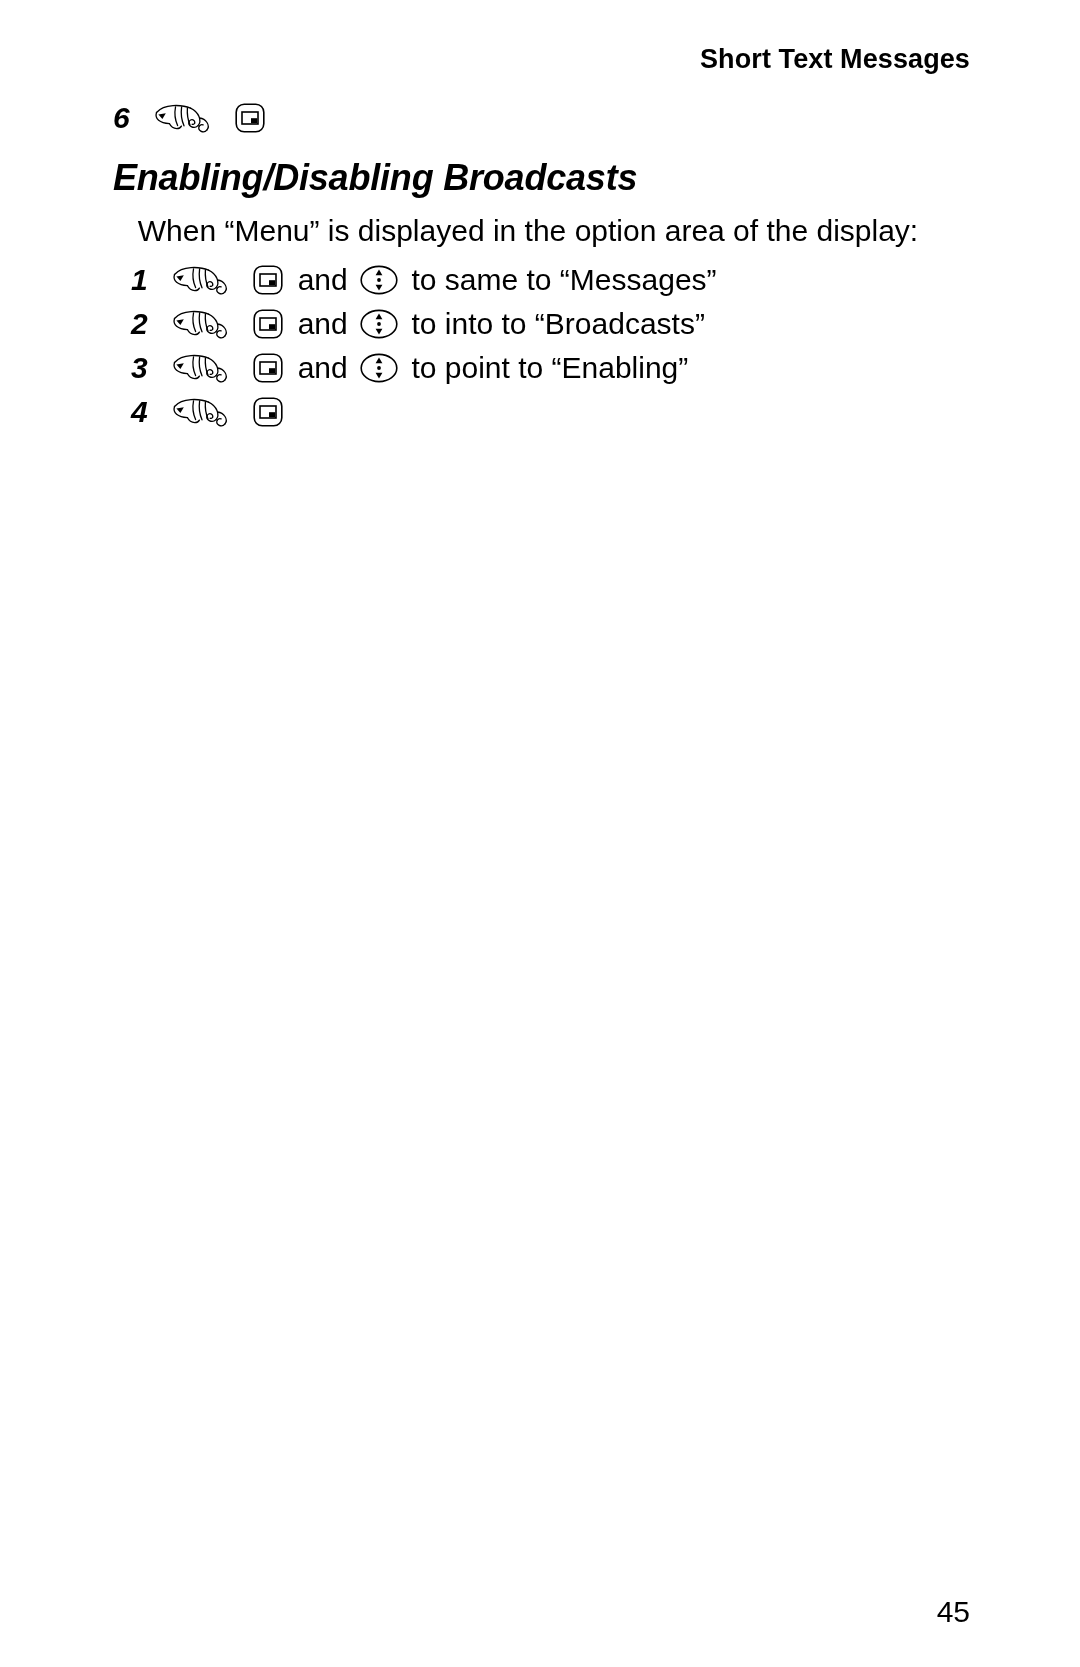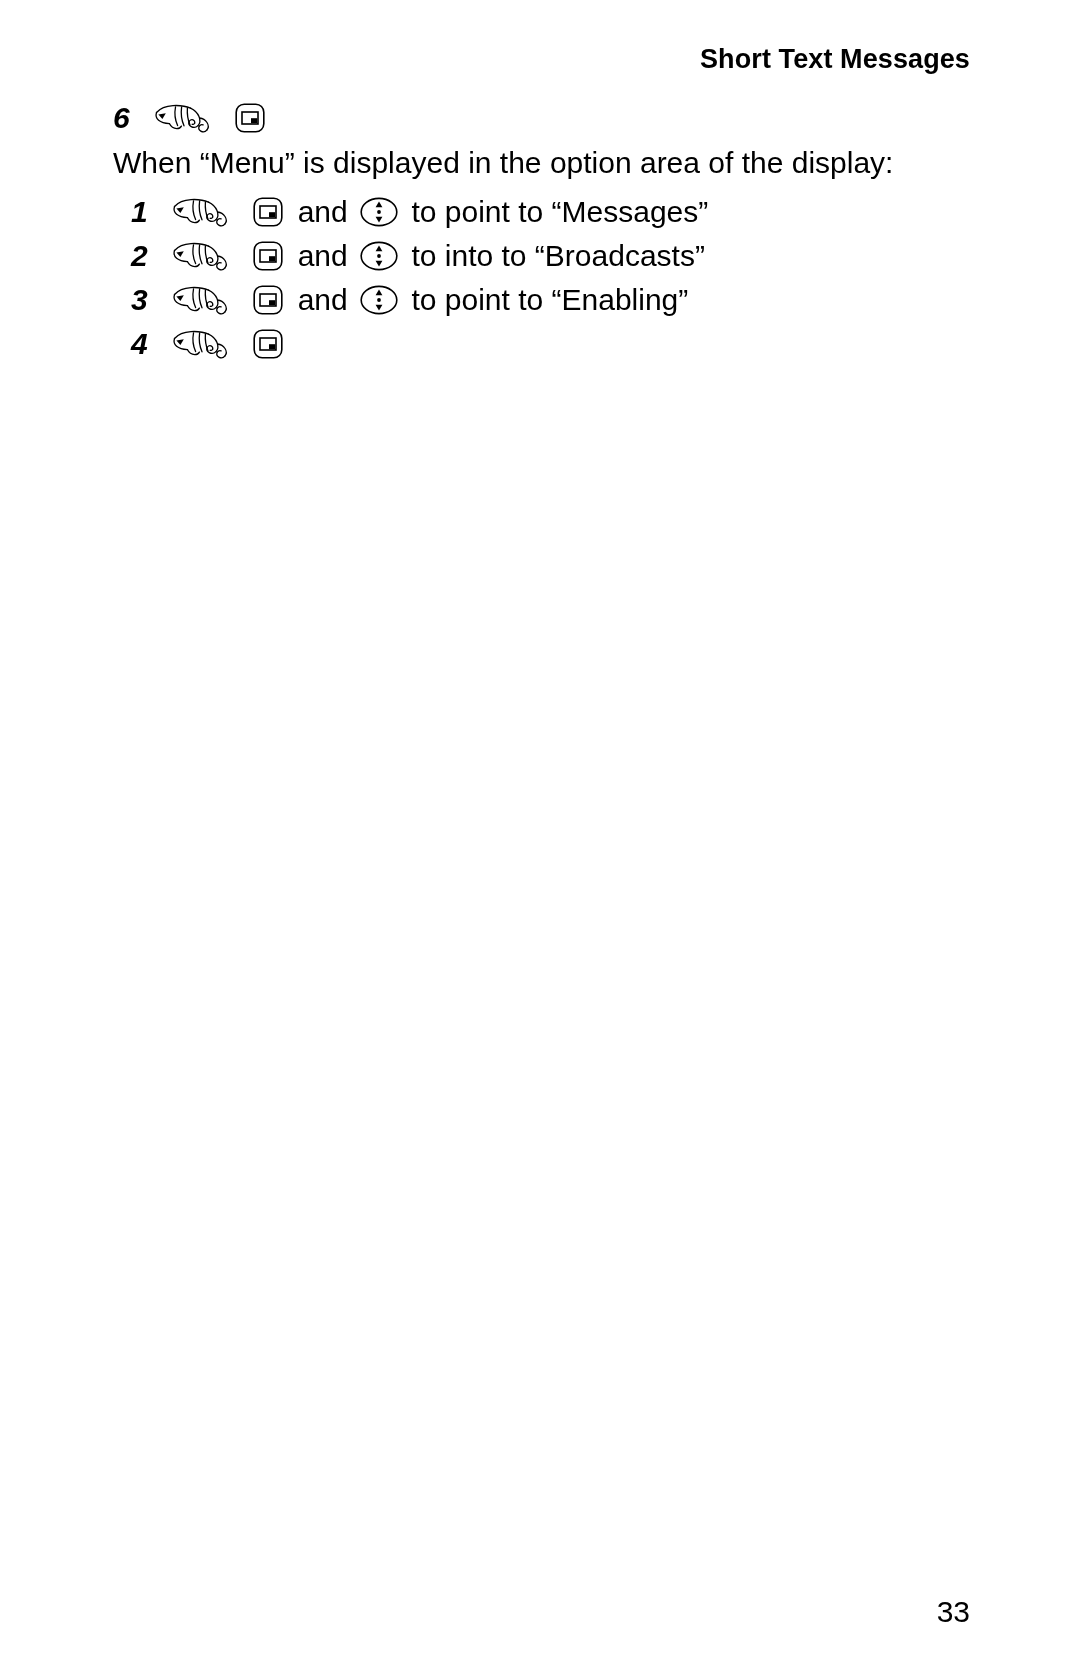--- a/index.html
+++ b/index.html
@@ -75,21 +75,21 @@
     line-height: 48px;
     margin-top: 14px;
     margin-bottom: 8px;
     letter-spacing: -0.2px;
   }
   .para {
     font-size: 30px;
     line-height: 42px;
     margin: 0;
   }
-  .para.intro { margin-bottom: 6px; }
+  .para.intro { margin-bottom: 6px; text-align: center; }
   .para.closing {
     margin-top: 14px;
     max-width: 800px;
     white-space: normal;
   }
 
   
   .icon {
     display: inline-block;
     vertical-align: middle;
@@ -159,20 +159,21 @@
         <span class="icon icon-key">
           <svg viewBox="0 0 30 30" xmlns="http://www.w3.org/2000/svg">
             <rect x="1.2" y="1.2" width="27.6" height="27.6" rx="8" ry="8" fill="none" stroke="#000" stroke-width="1.6"></rect>
             <rect x="7" y="9" width="16" height="12" fill="none" stroke="#000" stroke-width="1.6"></rect>
             <rect x="16" y="15.2" width="6.2" height="5" fill="#000"></rect>
           </svg>
         </span>
       </span>
     </div>
 
+    <div class="section-heading">Enabling/Disabling Broadcasts</div>
 
     <p class="para intro">When “Menu” is displayed in the option area of the display:</p>
 
     <div class="step step-indent">
       <span class="step-num">1</span>
       <span class="step-body">
         <span class="icon icon-hand">
           <svg viewBox="0 0 62 34" xmlns="http://www.w3.org/2000/svg">
             <g fill="none" stroke="#000" stroke-width="1.3" stroke-linejoin="round" stroke-linecap="round">
               <path d="M3.5 11.5 C7 7.5 13 5 20 4.6 C27 4.2 33 5.2 37.5 7.2"></path>
@@ -201,21 +202,21 @@
         </span>
         <span class="step-text">and</span>
         <span class="icon icon-scroll">
           <svg viewBox="0 0 38 30" xmlns="http://www.w3.org/2000/svg">
             <ellipse cx="19" cy="15" rx="17.8" ry="13.6" fill="none" stroke="#000" stroke-width="1.6"></ellipse>
             <path d="M19 4.6 L22.4 10.2 L15.6 10.2 Z" fill="#000"></path>
             <circle cx="19" cy="15" r="1.9" fill="#000"></circle>
             <path d="M19 25.4 L15.6 19.8 L22.4 19.8 Z" fill="#000"></path>
           </svg>
         </span>
-        <span class="step-text">to point to “Messages”</span>
+        <span class="step-text">to same to “Messages”</span>
       </span>
     </div>
 
     <div class="step step-indent">
       <span class="step-num">2</span>
       <span class="step-body">
         <span class="icon icon-hand">
           <svg viewBox="0 0 62 34" xmlns="http://www.w3.org/2000/svg">
             <g fill="none" stroke="#000" stroke-width="1.3" stroke-linejoin="round" stroke-linecap="round">
               <path d="M3.5 11.5 C7 7.5 13 5 20 4.6 C27 4.2 33 5.2 37.5 7.2"></path>
@@ -328,15 +329,15 @@
             <rect x="16" y="15.2" width="6.2" height="5" fill="#000"></rect>
           </svg>
         </span>
         <span class="step-text"></span>
       </span>
     </div>
 
 
   </div>
 
-  <div class="folio">33</div>
+  <div class="folio">45</div>
 
 </div>
 
 </body></html>

